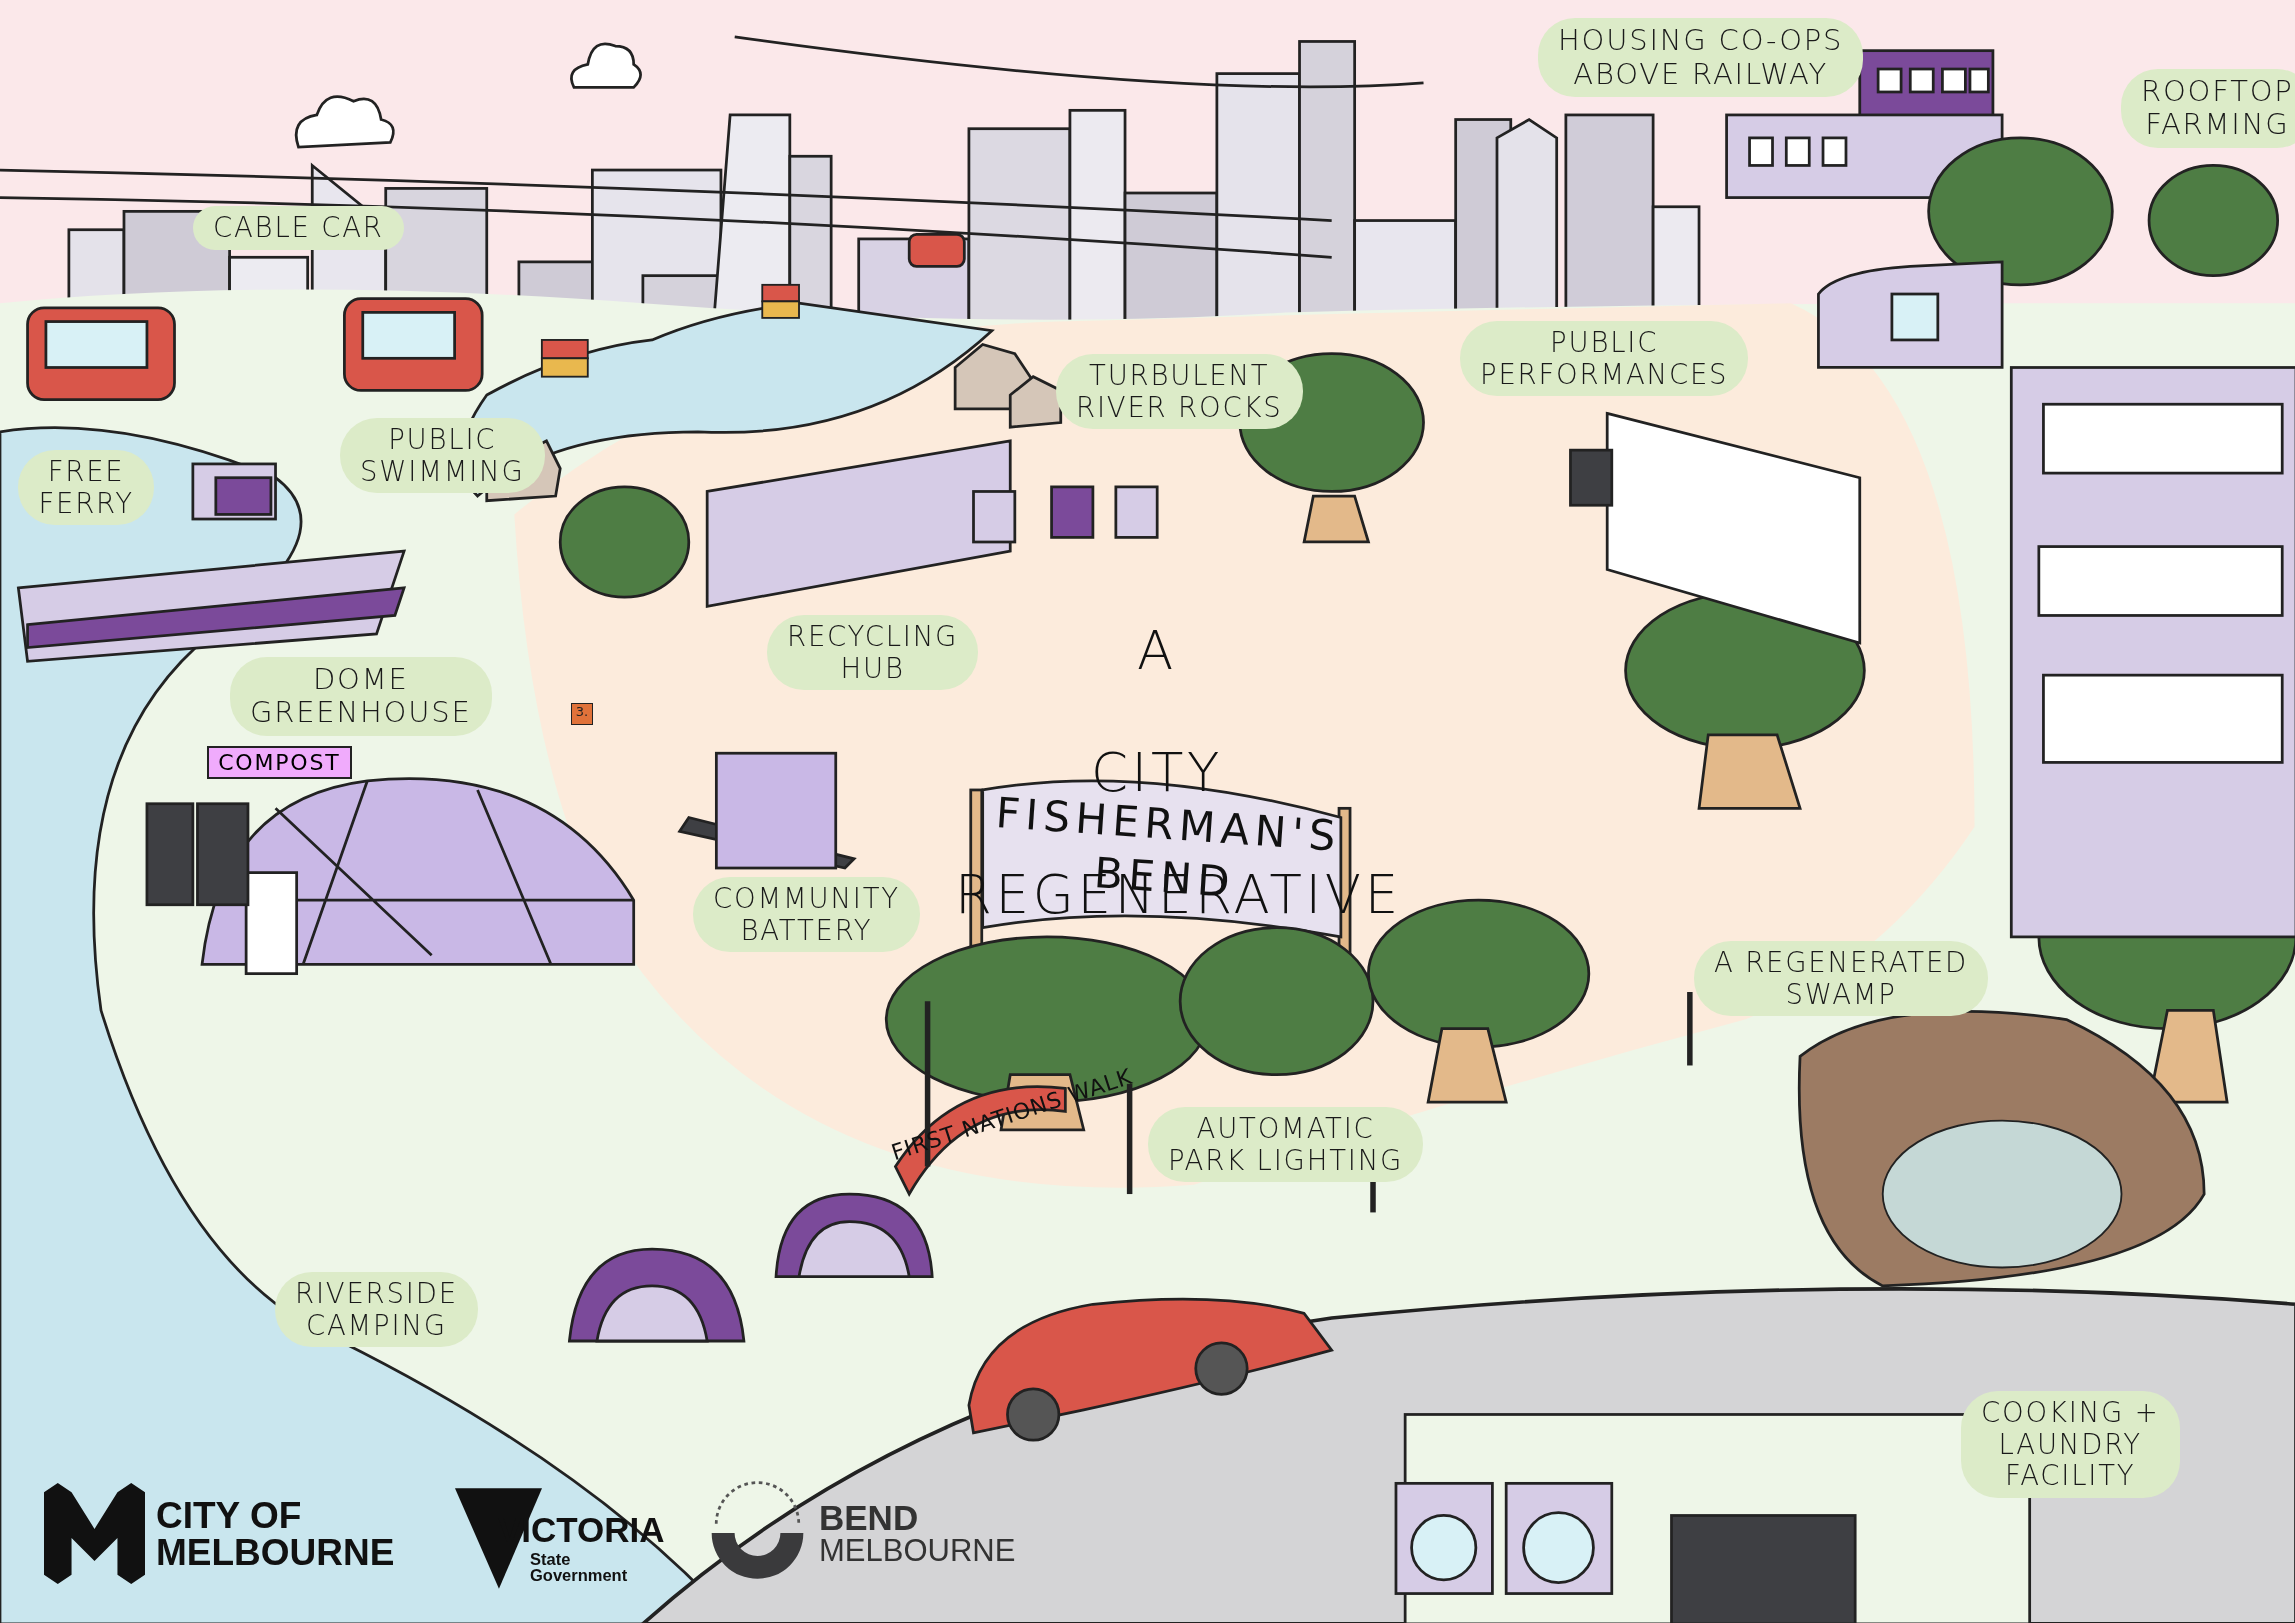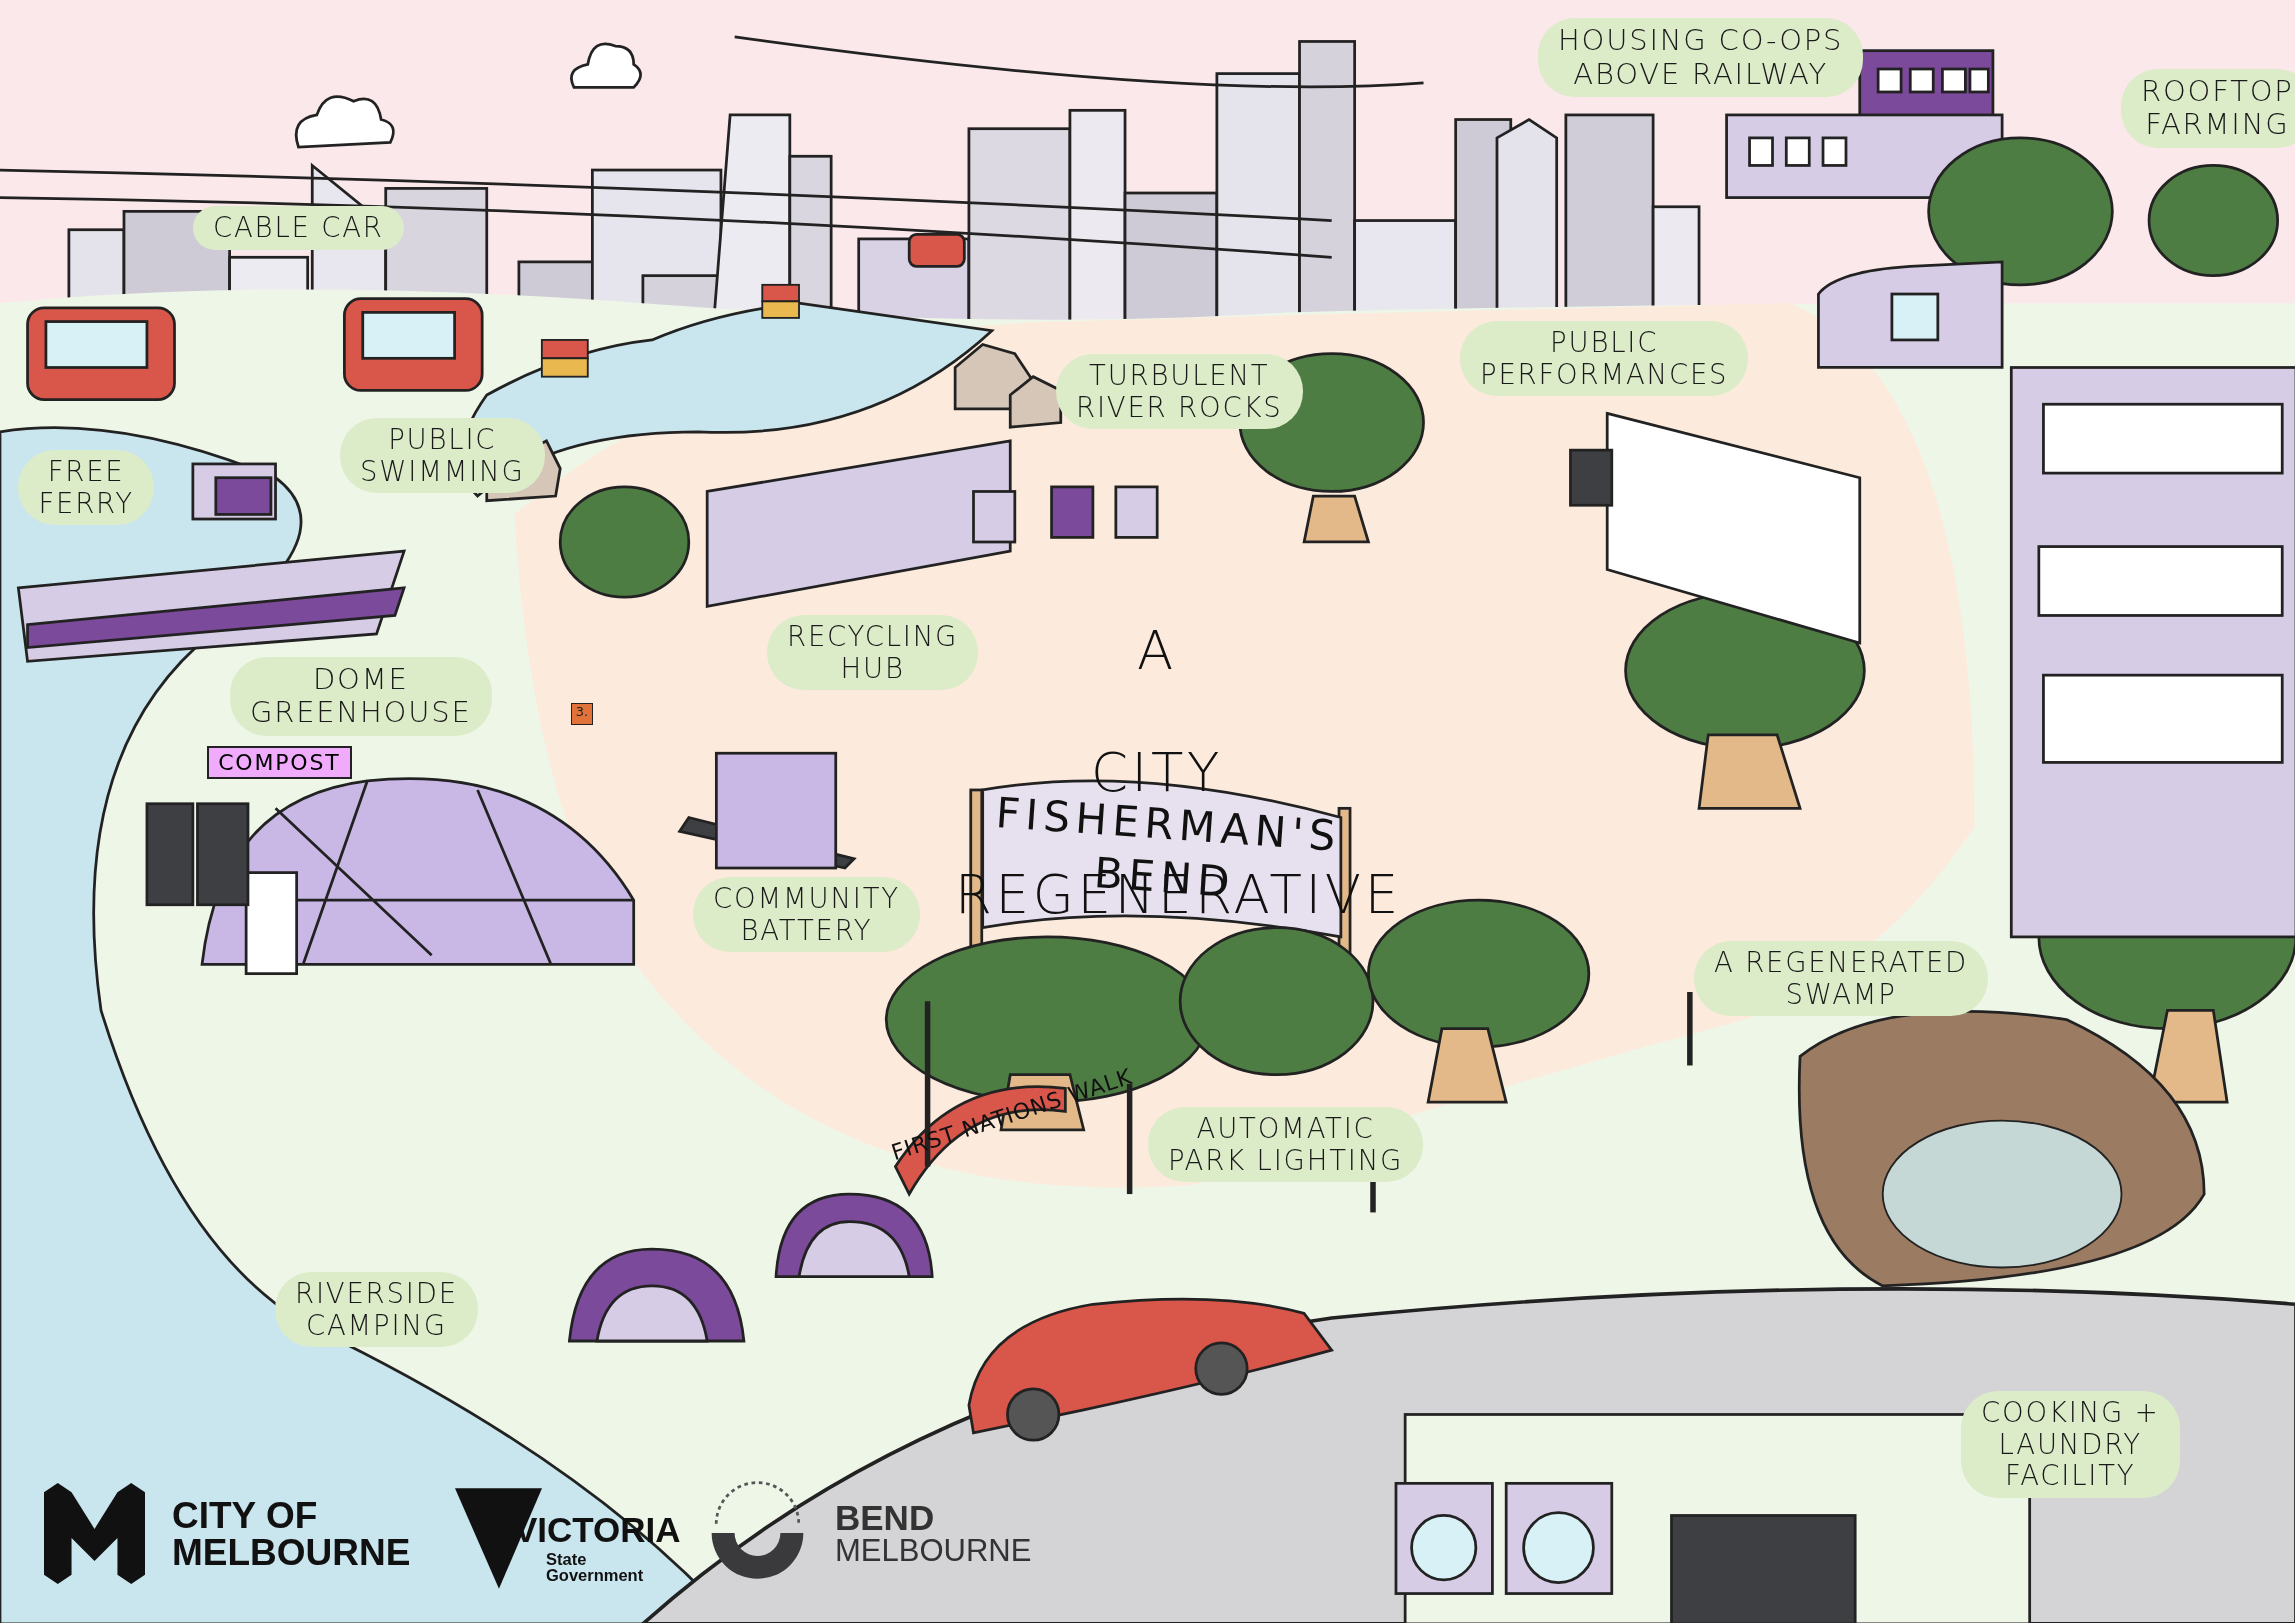--- a/index.html
+++ b/index.html
@@ -10,21 +10,21 @@
     padding:6px 20px; font-family:"DejaVu Sans", sans-serif; font-weight:300;
     letter-spacing:1.8px; text-transform:uppercase; line-height:1.15; text-align:center;
     font-size:27.5px; white-space:pre-line;
   }
   .title {
     position:absolute; color:#111; font-family:"DejaVu Sans", sans-serif; font-weight:300;
     text-align:center; letter-spacing:3.7px; line-height:1.15; white-space:pre-line;
   }
   .banner-text { position:absolute; color:#111; font-family:"DejaVu Sans", sans-serif; letter-spacing:5.5px; text-align:center; line-height:1.25; white-space:pre-line; }
   .sign { position:absolute; background:#f0abfc; border:2.8px solid #222; font-size:22px; letter-spacing:1.8px; padding:1.8px 9.2px; font-family:"DejaVu Sans", sans-serif; }
-  .logo { position:absolute; display:flex; align-items:center; gap:27px; }
+  .logo { position:absolute; display:flex; align-items:center; gap:11px; }
   .logo-text { font-family:"Liberation Sans", sans-serif; font-weight:700; color:#111; line-height:1.0; white-space:pre-line; }
   .arch-text { position:absolute; color:#111; font-size:22px; letter-spacing:0.9px; font-family:"DejaVu Sans", sans-serif; transform:rotate(-18deg); }
 </style>
 </head>
 <body>
 
 <svg class="scene" viewBox="0 0 2500 1768" xmlns="http://www.w3.org/2000/svg">
 
   <rect x="0" y="0" width="2500" height="1768" fill="#fbe8ea"></rect>
 

